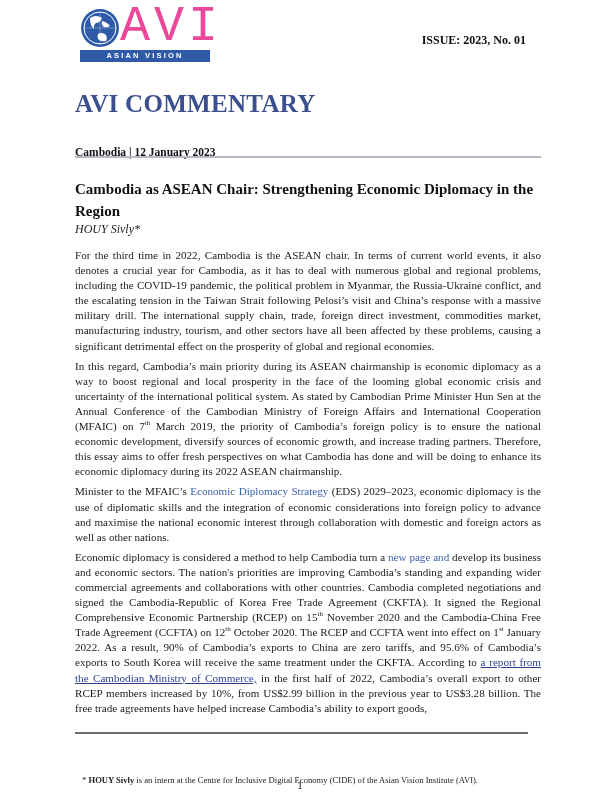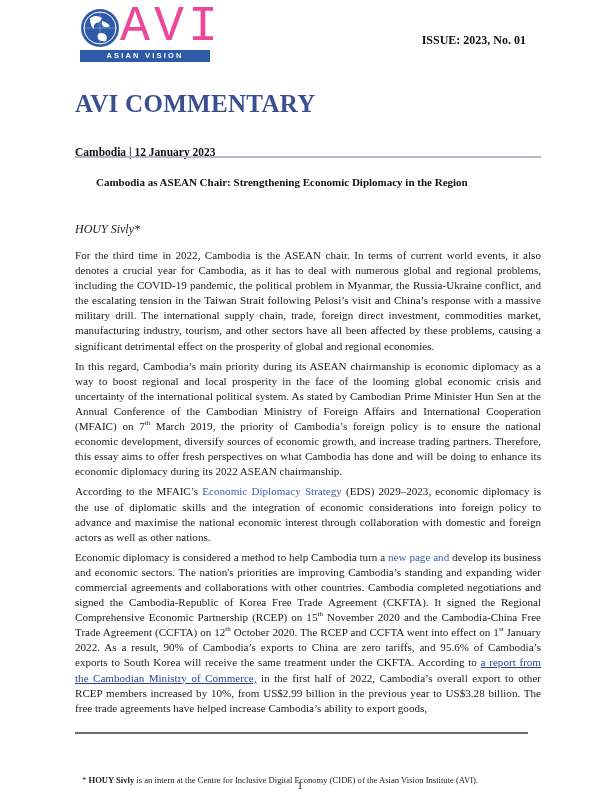--- a/index.html
+++ b/index.html
@@ -16,22 +16,22 @@
       color: #fff; font-family: "Liberation Sans", "DejaVu Sans", sans-serif; font-size: 7.5px; font-weight: bold;
       letter-spacing: 2.2px; line-height: 12px; text-align: center; }
 
     .issue { position: absolute; right: 74px; top: 33px; font-size: 12px; font-weight: bold; color: #111; }
 
     .doc-type { position: absolute; left: 75px; top: 90px; font-size: 25px; font-weight: bold;
       color: #3b4f8f; letter-spacing: 0.3px; }
     .dateline { position: absolute; left: 75px; top: 126px; font-size: 11.5px; font-weight: bold; color: #111; margin-top: 20px; }
     .rule-top { position: absolute; left: 75px; top: 156px; width: 466px; height: 2px; background: #b7bac6; }
 
-    .title { position: absolute; left: 75px; top: 171px; width: 470px; font-size: 11px; font-weight: bold;
-      line-height: 22px; color: #111; margin-left: 21px; }
+    .title { position: absolute; left: 75px; top: 178px; width: 470px; font-size: 15px; font-weight: bold;
+      line-height: 22px; color: #111; }
     .author { position: absolute; left: 75px; top: 222px; font-size: 12px; font-style: italic; color: #222; font-family: Liberation Serif, serif; }
 
     .body { position: absolute; left: 75px; top: 248px; width: 466px; font-size: 11.1px; line-height: 15.1px;
       text-align: justify; color: #1a1a1a; }
     .body p { margin: 0 0 5px 0; }
     .body sup { font-size: 7px; line-height: 0; vertical-align: super; }
     .link { color: #3a5fb0; }
     .link-dark { color: #2b3f8f; text-decoration: underline; }
 
     .rule-foot { position: absolute; left: 75px; top: 732px; width: 453px; height: 2px; background: #6d6d6d; }
@@ -64,21 +64,21 @@
   <div class="rule-top"></div>
 
   <div class="title">Cambodia as ASEAN Chair: Strengthening Economic Diplomacy in the Region</div>
   <div class="author">HOUY Sivly*</div>
 
   <div class="body">
     <p><span>For the third time in 2022, Cambodia is the ASEAN chair. In terms of current world events, it also denotes a crucial year for Cambodia, as it has to deal with numerous global and regional problems, including the COVID-19 pandemic, the political problem in Myanmar, the Russia-Ukraine conflict, and the escalating tension in the Taiwan Strait following Pelosi’s visit and China’s response with a massive military drill. The international supply chain, trade, foreign direct investment, commodities market, manufacturing industry, tourism, and other sectors have all been affected by these problems, causing a significant detrimental effect on the prosperity of global and regional economies.</span></p>
 
     <p><span>In this regard, Cambodia’s main priority during its ASEAN chairmanship is economic diplomacy as a way to boost regional and local prosperity in the face of the looming global economic crisis and uncertainty of the international political system. As stated by Cambodian Prime Minister Hun Sen at the Annual Conference of the Cambodian Ministry of Foreign Affairs and International Cooperation (MFAIC) on 7</span><sup>th</sup><span> March 2019, the priority of Cambodia’s foreign policy is to ensure the national economic development, diversify sources of economic growth, and increase trading partners. Therefore, this essay aims to offer fresh perspectives on what Cambodia has done and will be doing to enhance its economic diplomacy during its 2022 ASEAN chairmanship.</span></p>
 
-    <p><span>According to the MFAIC’s </span><a class="link">Economic Diplomacy Strategy</a><span> (EDS) 2029–2023, economic diplomacy is the use of diplomatic skills and the integration of economic considerations into foreign policy to advance and maximise the national economic interest through collaboration with domestic and foreign actors as well as other nations.</span></p>
+    <p><span>Minister to the MFAIC’s </span><a class="link">Economic Diplomacy Strategy</a><span> (EDS) 2029–2023, economic diplomacy is the use of diplomatic skills and the integration of economic considerations into foreign policy to advance and maximise the national economic interest through collaboration with domestic and foreign actors as well as other nations.</span></p>
 
     <p><span>Economic diplomacy is considered a method to help Cambodia turn a </span><a class="link">new page and </a><span>develop its business and economic sectors. The nation's priorities are improving Cambodia’s standing and expanding wider commercial agreements and collaborations with other countries. Cambodia completed negotiations and signed the Cambodia-Republic of Korea Free Trade Agreement (CKFTA). It signed the Regional Comprehensive Economic Partnership (RCEP) on 15</span><sup>th</sup><span> November 2020 and the Cambodia-China Free Trade Agreement (CCFTA) on 12</span><sup>th</sup><span> October 2020. The RCEP and CCFTA went into effect on 1</span><sup>st</sup><span> January 2022. As a result, 90% of Cambodia’s exports to China are zero tariffs, and 95.6% of Cambodia’s exports to South Korea will receive the same treatment under the CKFTA. According to </span><a class="link-dark">a report from the Cambodian Ministry of Commerce,</a><span> in the first half of 2022, Cambodia’s overall export to other RCEP members increased by 10%, from US$2.99 billion in the previous year to US$3.28 billion. The free trade agreements have helped increase Cambodia’s ability to export goods,</span></p>
   </div>
 
   <div class="rule-foot"></div>
   <div class="footnote"><span>* </span><b>HOUY Sivly</b><span> is an intern at the Centre for Inclusive Digital Economy (CIDE) of the Asian Vision Institute (AVI).</span></div>
 
   <div class="page-num">1</div>
 </div>
 

